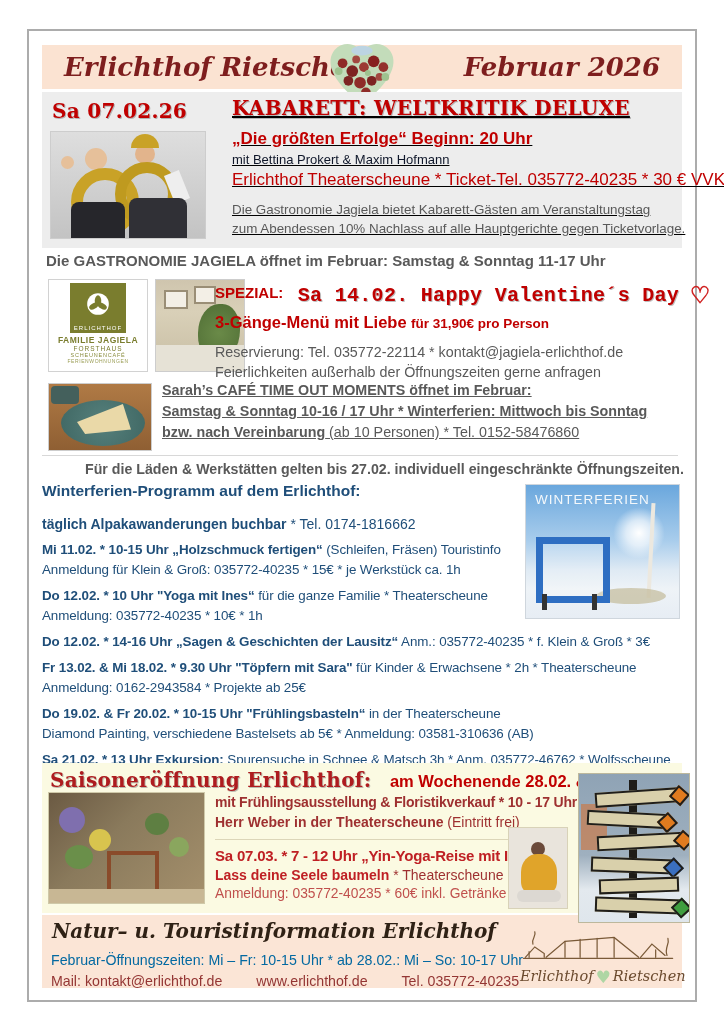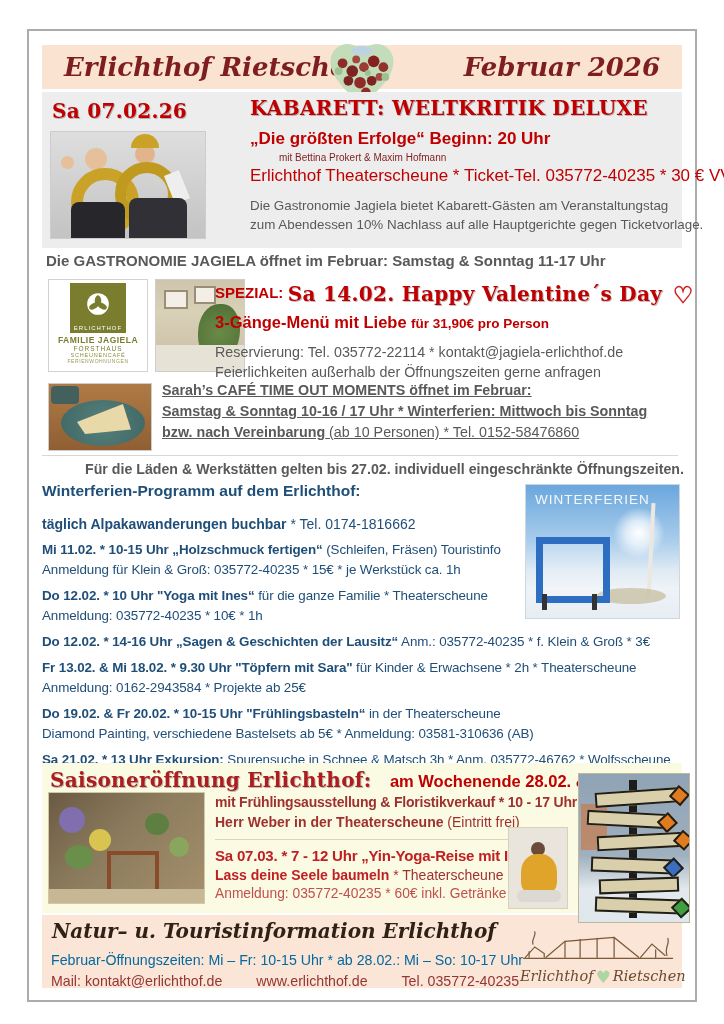--- a/index.html
+++ b/index.html
@@ -17,45 +17,45 @@
   .h-title,.h-month{font-family:"DejaVu Serif",serif;font-style:italic;font-weight:bold;
           font-size:26px;color:#7e1e1e;}
   .h-heart{position:absolute;left:50%;top:-7px;transform:translateX(-50%);width:78px;height:70px;}
 
   
   .kab{position:absolute;left:13px;top:61px;width:640px;height:156px;background:#ededed;}
   .kab-date{position:absolute;left:10px;top:7px;font-size:20px;}
   .kab-photo{position:absolute;left:8px;top:39px;width:154px;height:106px;overflow:hidden;
              background:linear-gradient(180deg,#dedede,#c3c3c3);border:1px solid #cdcdcd;}
   .kp-ring{position:absolute;border-radius:50%;}
-  .kab-right{position:absolute;left:208px;top:4px;width:448px;}
+  .kab-right{position:absolute;left:190px;top:4px;width:448px;text-decoration:underline;}
   .kab-title{font-size:20px;margin-bottom:9px;}
   .kab-sub{font-size:17px;font-weight:bold;color:#c00000;margin-bottom:3px;}
-  .kab-art{font-size:10px;color:#7f1d1d;margin-bottom:3px;margin-left:29px;}
+  .kab-art{font-size:13px;color:#0f172a;margin-bottom:3px;}
   .kab-ticket{font-size:17px;color:#c00000;margin-bottom:10px;}
   .kab-note{font-size:13.4px;color:#595959;line-height:19px;}
 
   
   .gas{position:absolute;left:13px;top:221px;width:640px;}
   .gas-head{font-size:15px;font-weight:bold;color:#595959;margin-left:4px;}
   .gas-row{position:relative;margin-top:10px;height:93px;}
   .jag-card{position:absolute;left:6px;top:0;width:100px;height:93px;background:#fff;
             border:1px solid #d2d2d2;text-align:center;box-sizing:border-box;}
   .jag-block{margin:3px auto 2px;width:56px;height:50px;background:#7a7d2e;position:relative;}
   .jag-circ{position:absolute;left:50%;top:8px;transform:translateX(-50%);}
   .jag-brand{position:absolute;bottom:2px;width:100%;color:#fff;font-size:6px;letter-spacing:1px;}
   .jag-name{color:#7a7d2e;font-weight:bold;font-size:8.5px;letter-spacing:.5px;margin-top:2px;}
   .jag-s1{color:#7a7d2e;font-size:6.5px;letter-spacing:1px;}
   .jag-s2{color:#8a8d3e;font-size:5.5px;letter-spacing:.8px;}
   .jag-s3{color:#9a9d54;font-size:5px;letter-spacing:.6px;}
   .rest-photo{position:absolute;left:113px;top:0;width:90px;height:93px;border:1px solid #cdcdcd;
               overflow:hidden;background:linear-gradient(180deg,#cfc5ae 0%,#d9d0b8 35%,#c7bda3 100%);box-sizing:border-box;}
   .gas-right{position:absolute;left:173px;top:3px;width:462px;}
   .spez-label{font-size:15px;font-weight:bold;color:#c00000;vertical-align:3px;}
-  .spez-title{font-size:20px;margin-left:0;}
+  .spez-title{font-size:20px;margin-left:10px;font-family:Liberation Mono, monospace;}
   .spez-heart{color:#d02020;font-size:23px;font-weight:bold;vertical-align:-2px;margin-left:6px;}
   .menu-line{margin-top:4px;}
   .menu-bold{font-size:16.5px;font-weight:bold;color:#c00000;}
   .menu-price{font-size:13.5px;font-weight:bold;color:#c00000;}
   .gas-gray{font-size:14.3px;color:#595959;line-height:20px;margin-top:10px;}
 
   
   .cafe{position:absolute;left:13px;top:349px;width:640px;}
   .cake-photo{position:absolute;left:6px;top:3px;width:104px;height:68px;border:1px solid #cdcdcd;
               overflow:hidden;background:linear-gradient(180deg,#b07a45,#8f5f33);box-sizing:border-box;}

